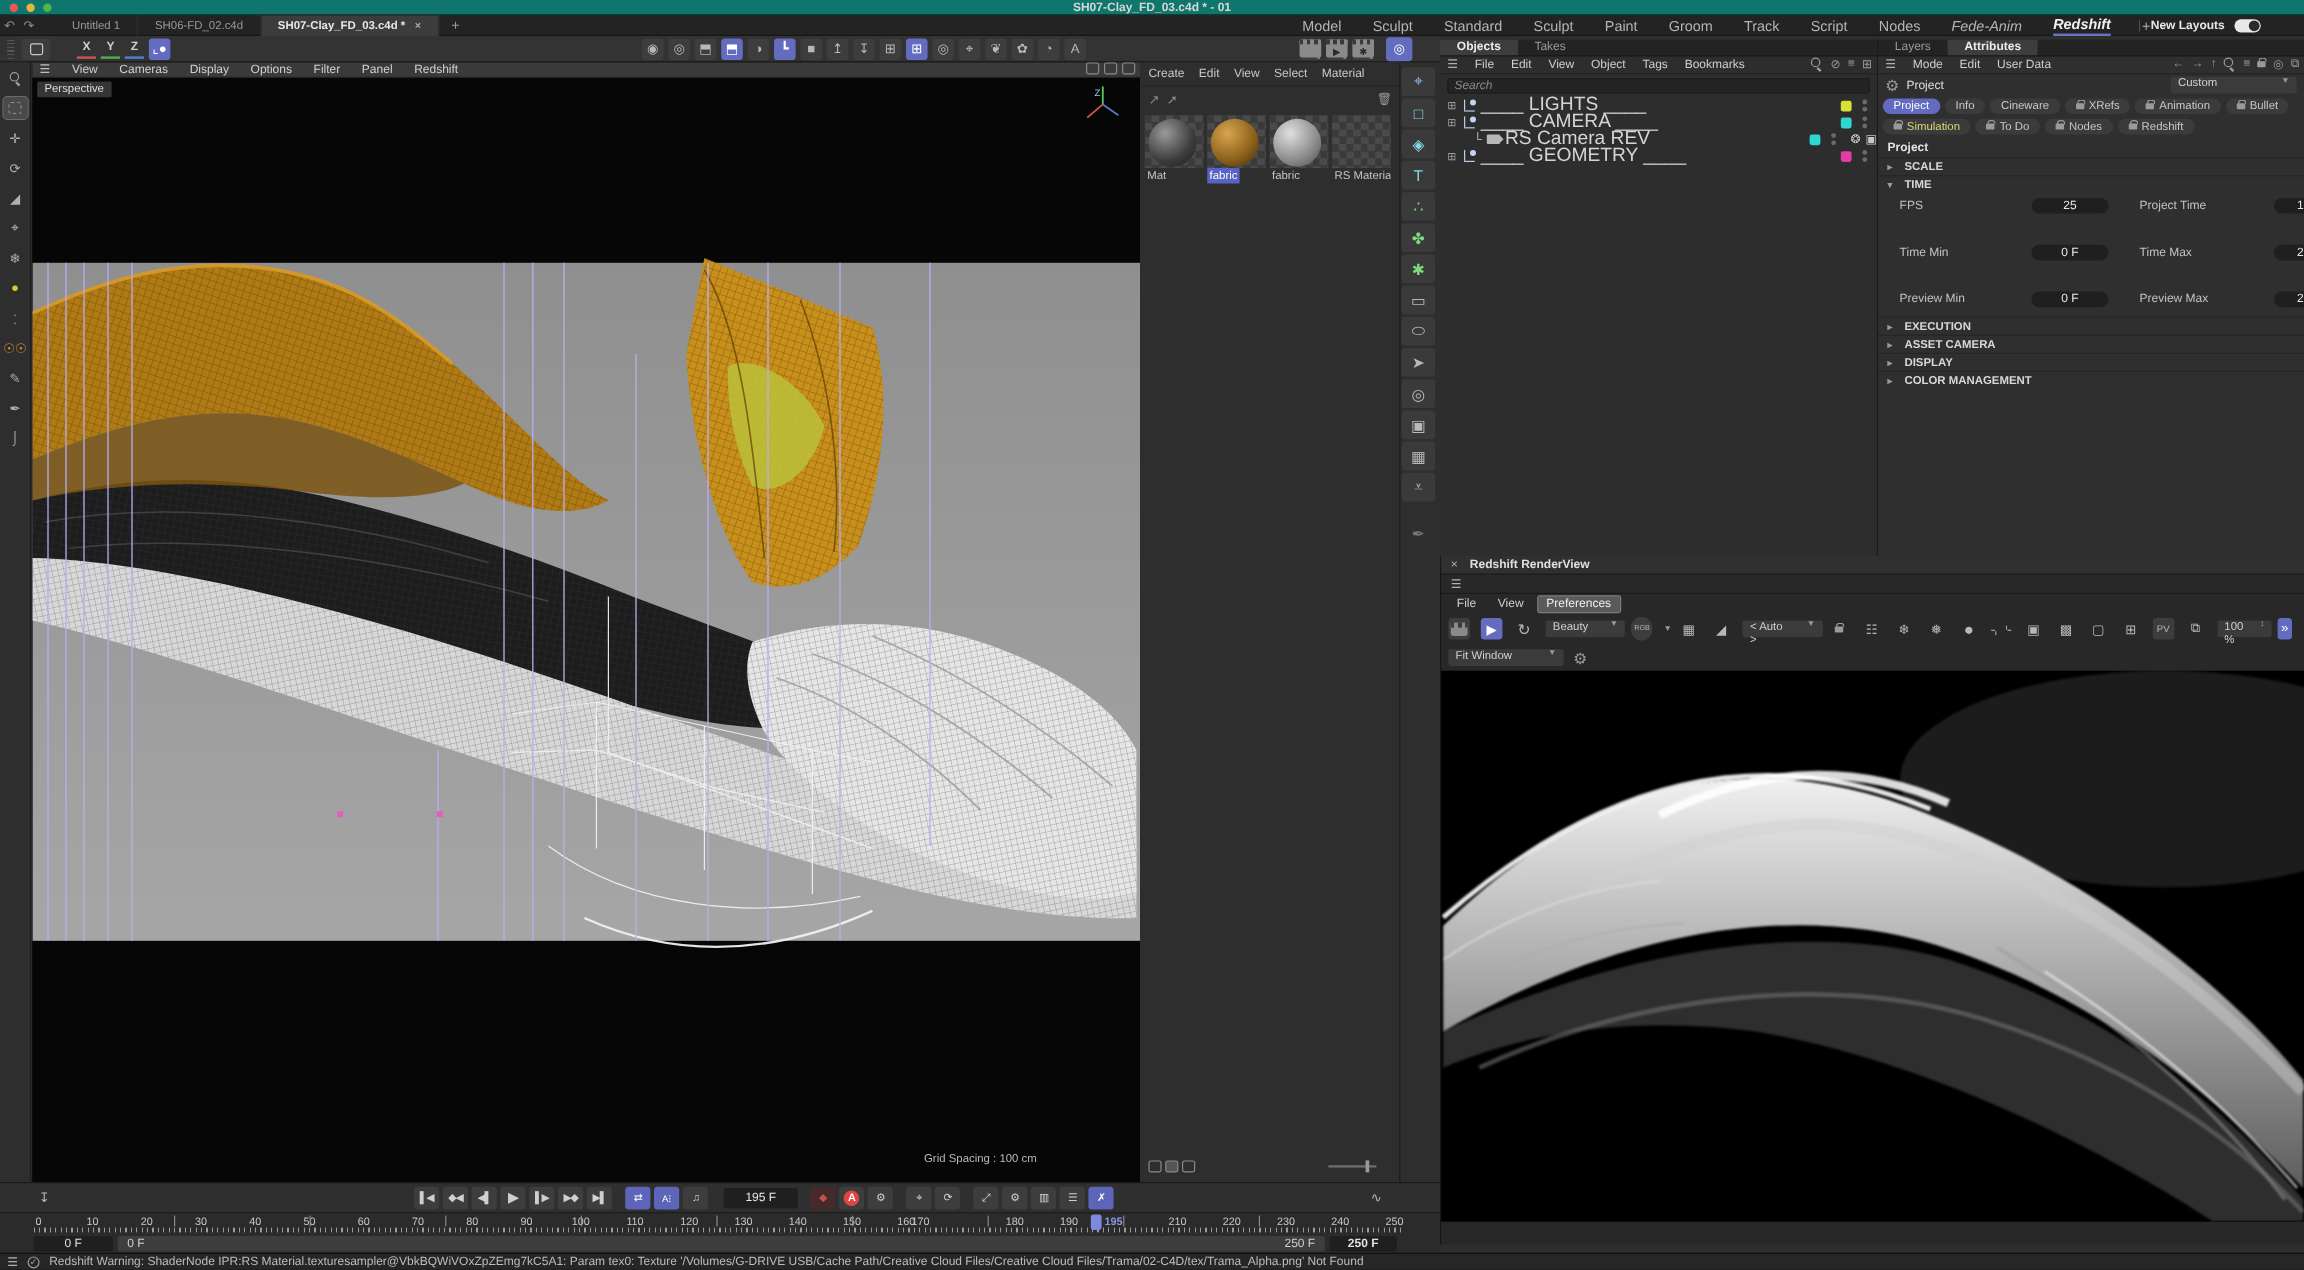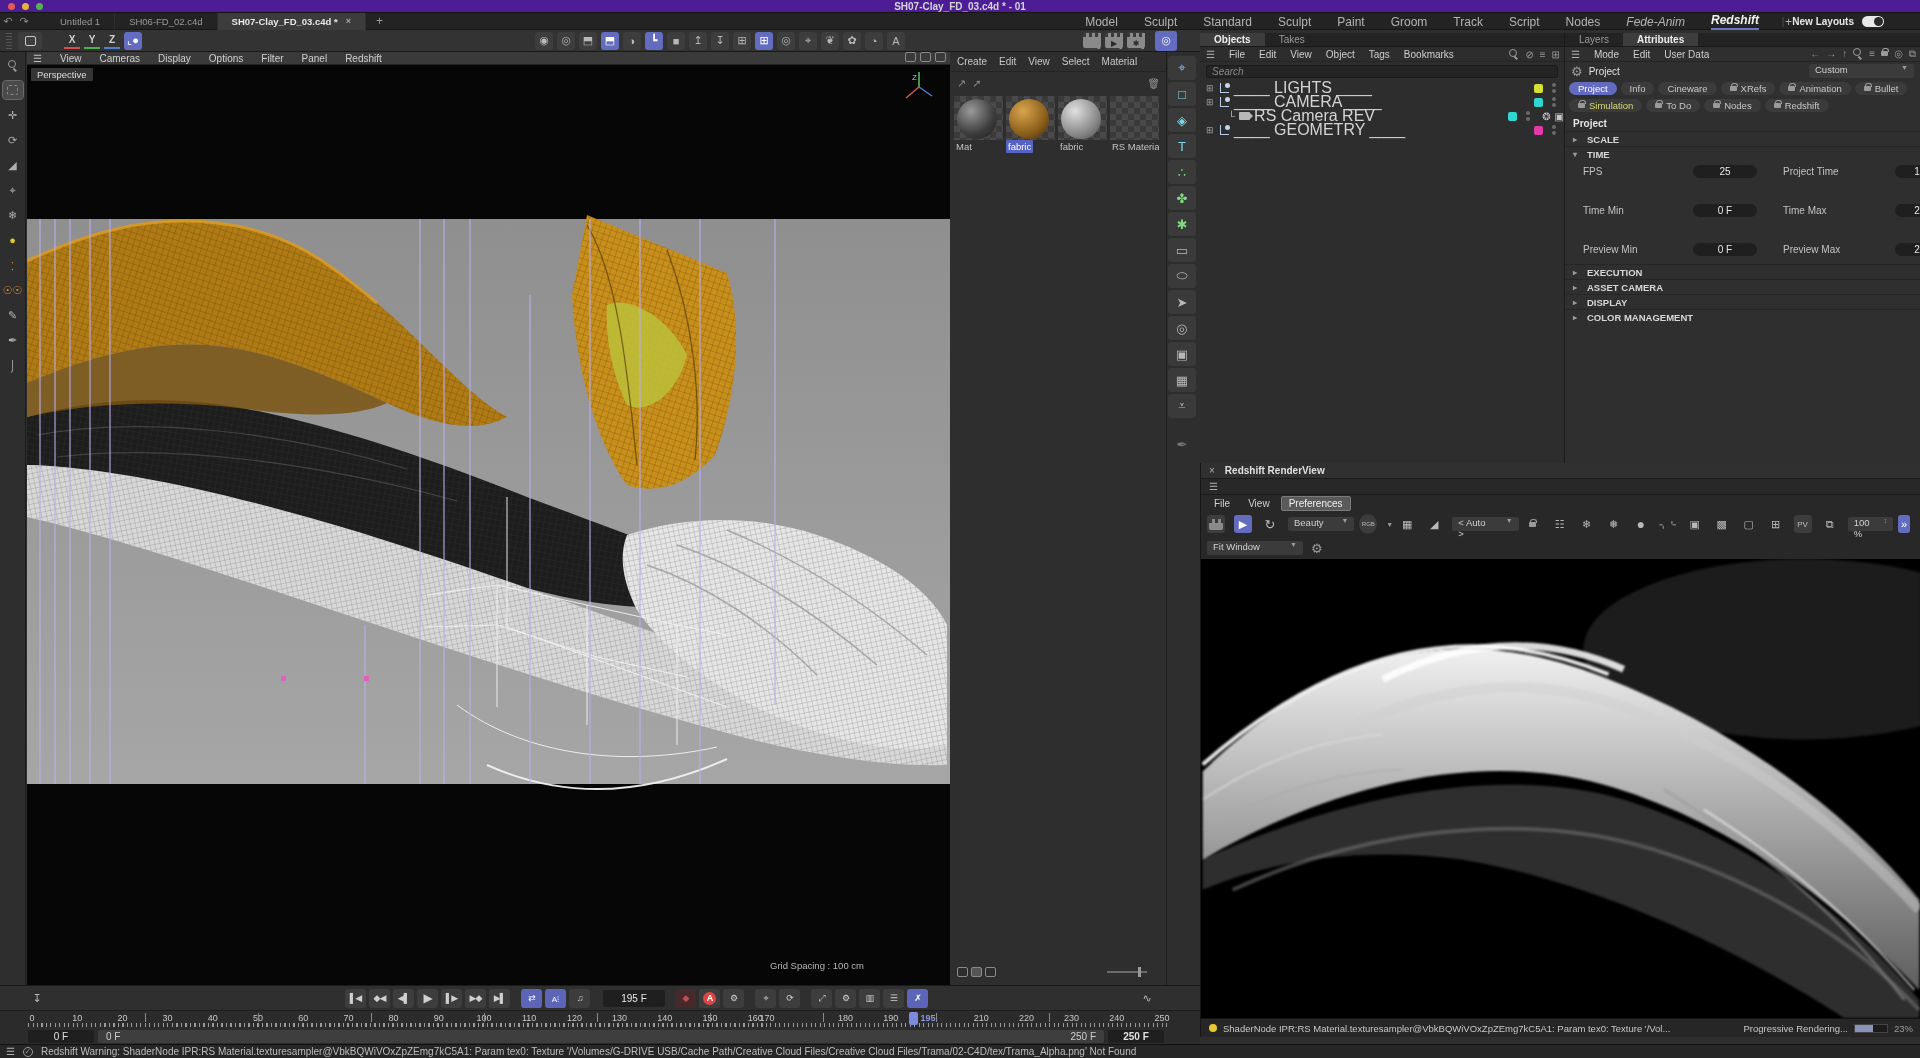--- a/index.html
+++ b/index.html
@@ -1,21 +1,21 @@
 <!DOCTYPE html>
 <html><head>
 <meta charset="utf-8">
 <style>
   html,body{margin:0;padding:0;background:#1a1a1a;}
   *{box-sizing:border-box;font-family:"Liberation Sans",sans-serif;}
   #app{position:relative;width:1920px;height:1058px;background:#2e2e2e;overflow:hidden;color:#c8c8c8;font-size:10px;}
   .abs{position:absolute;}
   .row{display:flex;align-items:center;}
   
-  #macbar{left:0;top:0;width:1920px;height:13px;background:#4c1d95;border-bottom:1px solid #141414;}
+  #macbar{left:0;top:0;width:1920px;height:13px;background:#0f766e;border-bottom:1px solid #141414;}
   .tl{position:absolute;top:3px;width:7px;height:7px;border-radius:50%;}
   #macTitle{position:absolute;left:0;right:0;top:1px;text-align:center;font-weight:bold;color:#d6d6d6;font-size:10px;}
   
   #tabbar{left:0;top:13px;width:1920px;height:17px;background:#232323;border-bottom:1px solid #161616;display:flex;align-items:center;}
   .histBtn{color:#8a8a8a;font-size:11px;width:16px;text-align:center;}
   .doctab{height:17px;display:flex;align-items:center;padding:0 14px;color:#9a9a9a;font-size:9.5px;border-right:1px solid #2e2e2e;}
   .doctab.active{background:#3c3c3c;color:#e8e8e8;font-weight:bold;}
   .doctab .closex{margin-left:8px;color:#aaa;font-size:9px;}
   .addtab{color:#9a9a9a;margin-left:10px;font-size:12px;}
   #layoutMenus{position:absolute;right:128px;top:0;height:17px;display:flex;align-items:center;gap:26px;}
@@ -691,29 +691,20 @@
         <path d="M0,212 C120,96 250,58 400,118 C540,172 650,260 715,340 L715,430 C620,330 520,262 410,228 C280,188 130,224 0,300 Z" fill="url(#gA)"></path>
         <path d="M0,205 C130,92 260,56 405,115" stroke="#ffffff" stroke-width="4" fill="none" opacity="0.9"></path>
         <path d="M180,120 C260,80 340,75 420,110" stroke="#ffffff" stroke-width="7" fill="none" opacity="0.85"></path>
         <path d="M120,180 C240,120 340,110 450,160 C560,208 640,270 715,350" stroke="#cfcfcf" stroke-width="10" fill="none" opacity="0.45"></path>
         <path d="M500,250 C580,300 650,360 710,430" stroke="#eeeeee" stroke-width="2" fill="none" opacity="0.7"></path>
         <path d="M460,230 C560,290 640,360 700,440" stroke="#999999" stroke-width="3" fill="none" opacity="0.5"></path>
         <path d="M0,240 C60,200 120,180 180,175" stroke="#dddddd" stroke-width="2" fill="none" opacity="0.6"></path>
         <path d="M0,270 C70,230 140,212 200,210" stroke="#aaaaaa" stroke-width="2" fill="none" opacity="0.5"></path>
         <path d="M30,330 C160,270 320,250 450,290 C560,324 650,380 715,450" stroke="#777777" stroke-width="4" fill="none" opacity="0.55"></path>
       </svg>
-    </div>
-    <div id="rvstatus">
-      <span style="width:8px;height:8px;border-radius:50%;background:#e8c832;display:inline-block;"></span>
-      <span style="white-space:nowrap;overflow:hidden;flex:1;">ShaderNode IPR:RS Material.texturesampler@VbkBQWiVOxZpZEmg7kC5A1: Param tex0: Texture '/Vol...</span>
-      <span>Progressive Rendering...</span>
-      <span class="pbar">
-          <i></i>
-        </span>
-      <span style="color:#9a9a9a;">23%</span>
     </div>
   </div>
 
   <div class="abs" id="playrow">
     <span class="ibox flat" style="margin-left:28px;">↧</span>
     <div class="row" style="position:absolute;left:345px;">
       <span class="pb">▌◀</span>
       <span class="pb">◆◀</span>
       <span class="pb">◀▌</span>
       <span class="pb play">▶</span>

